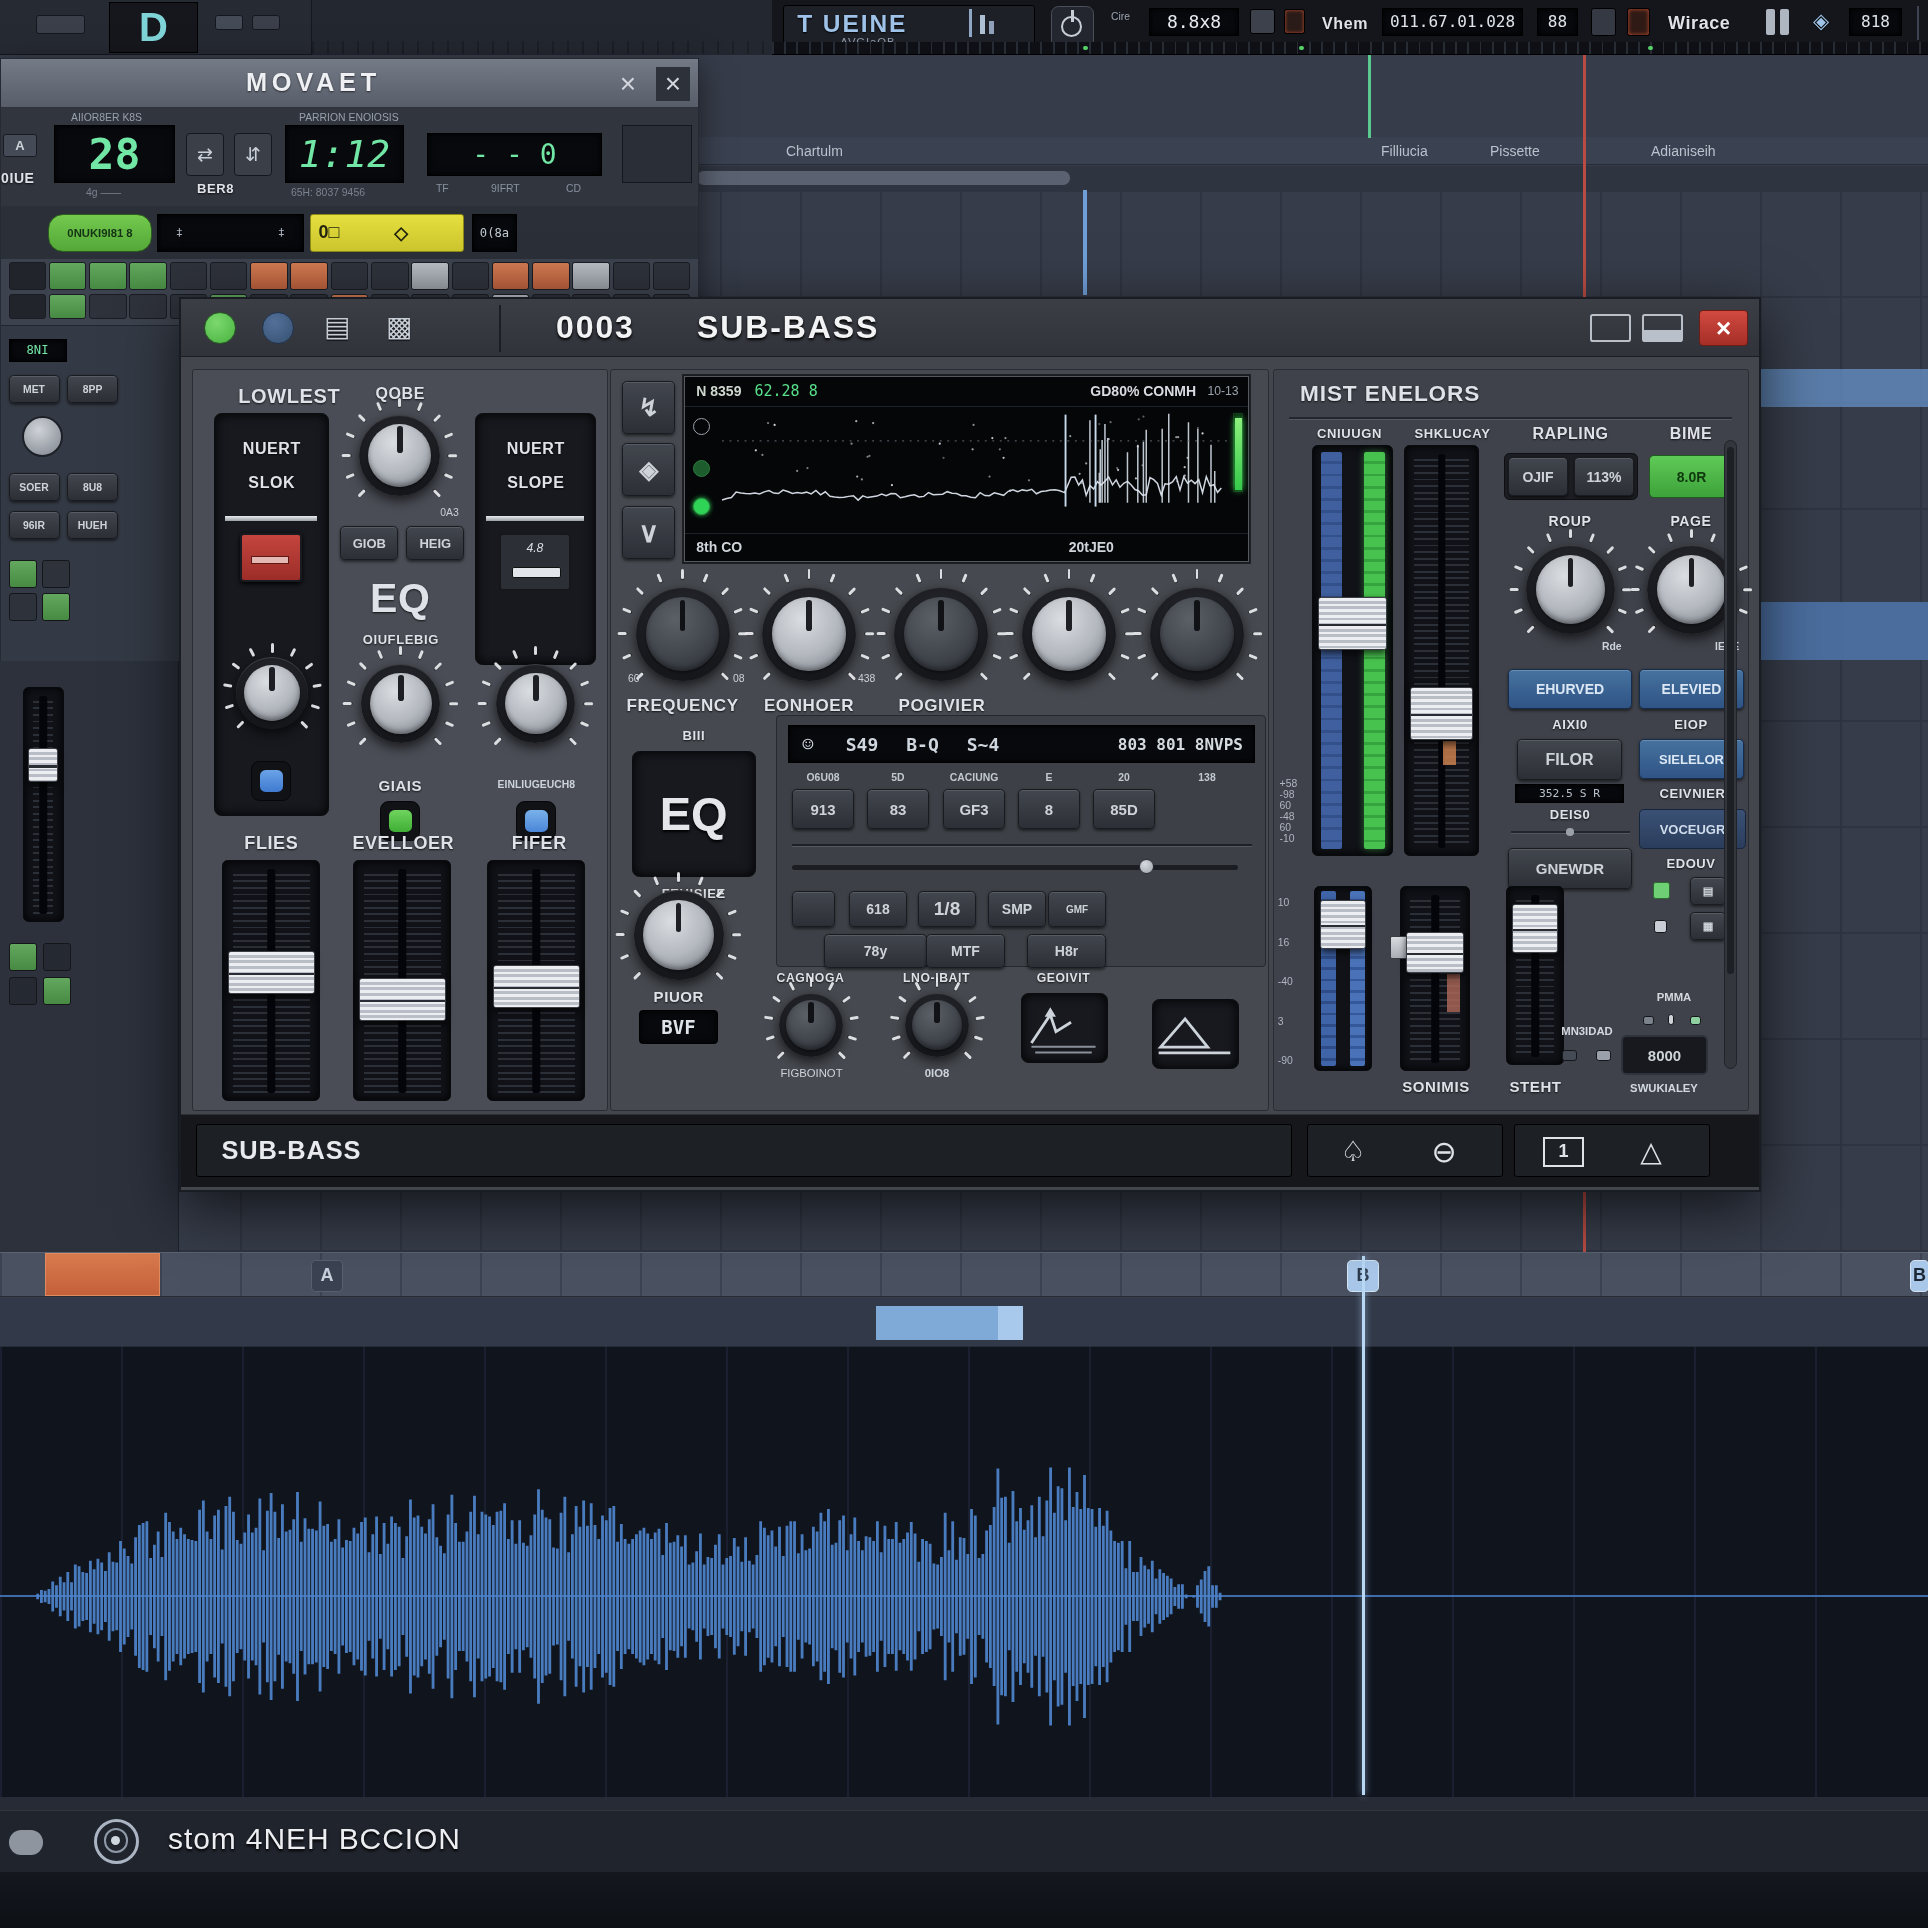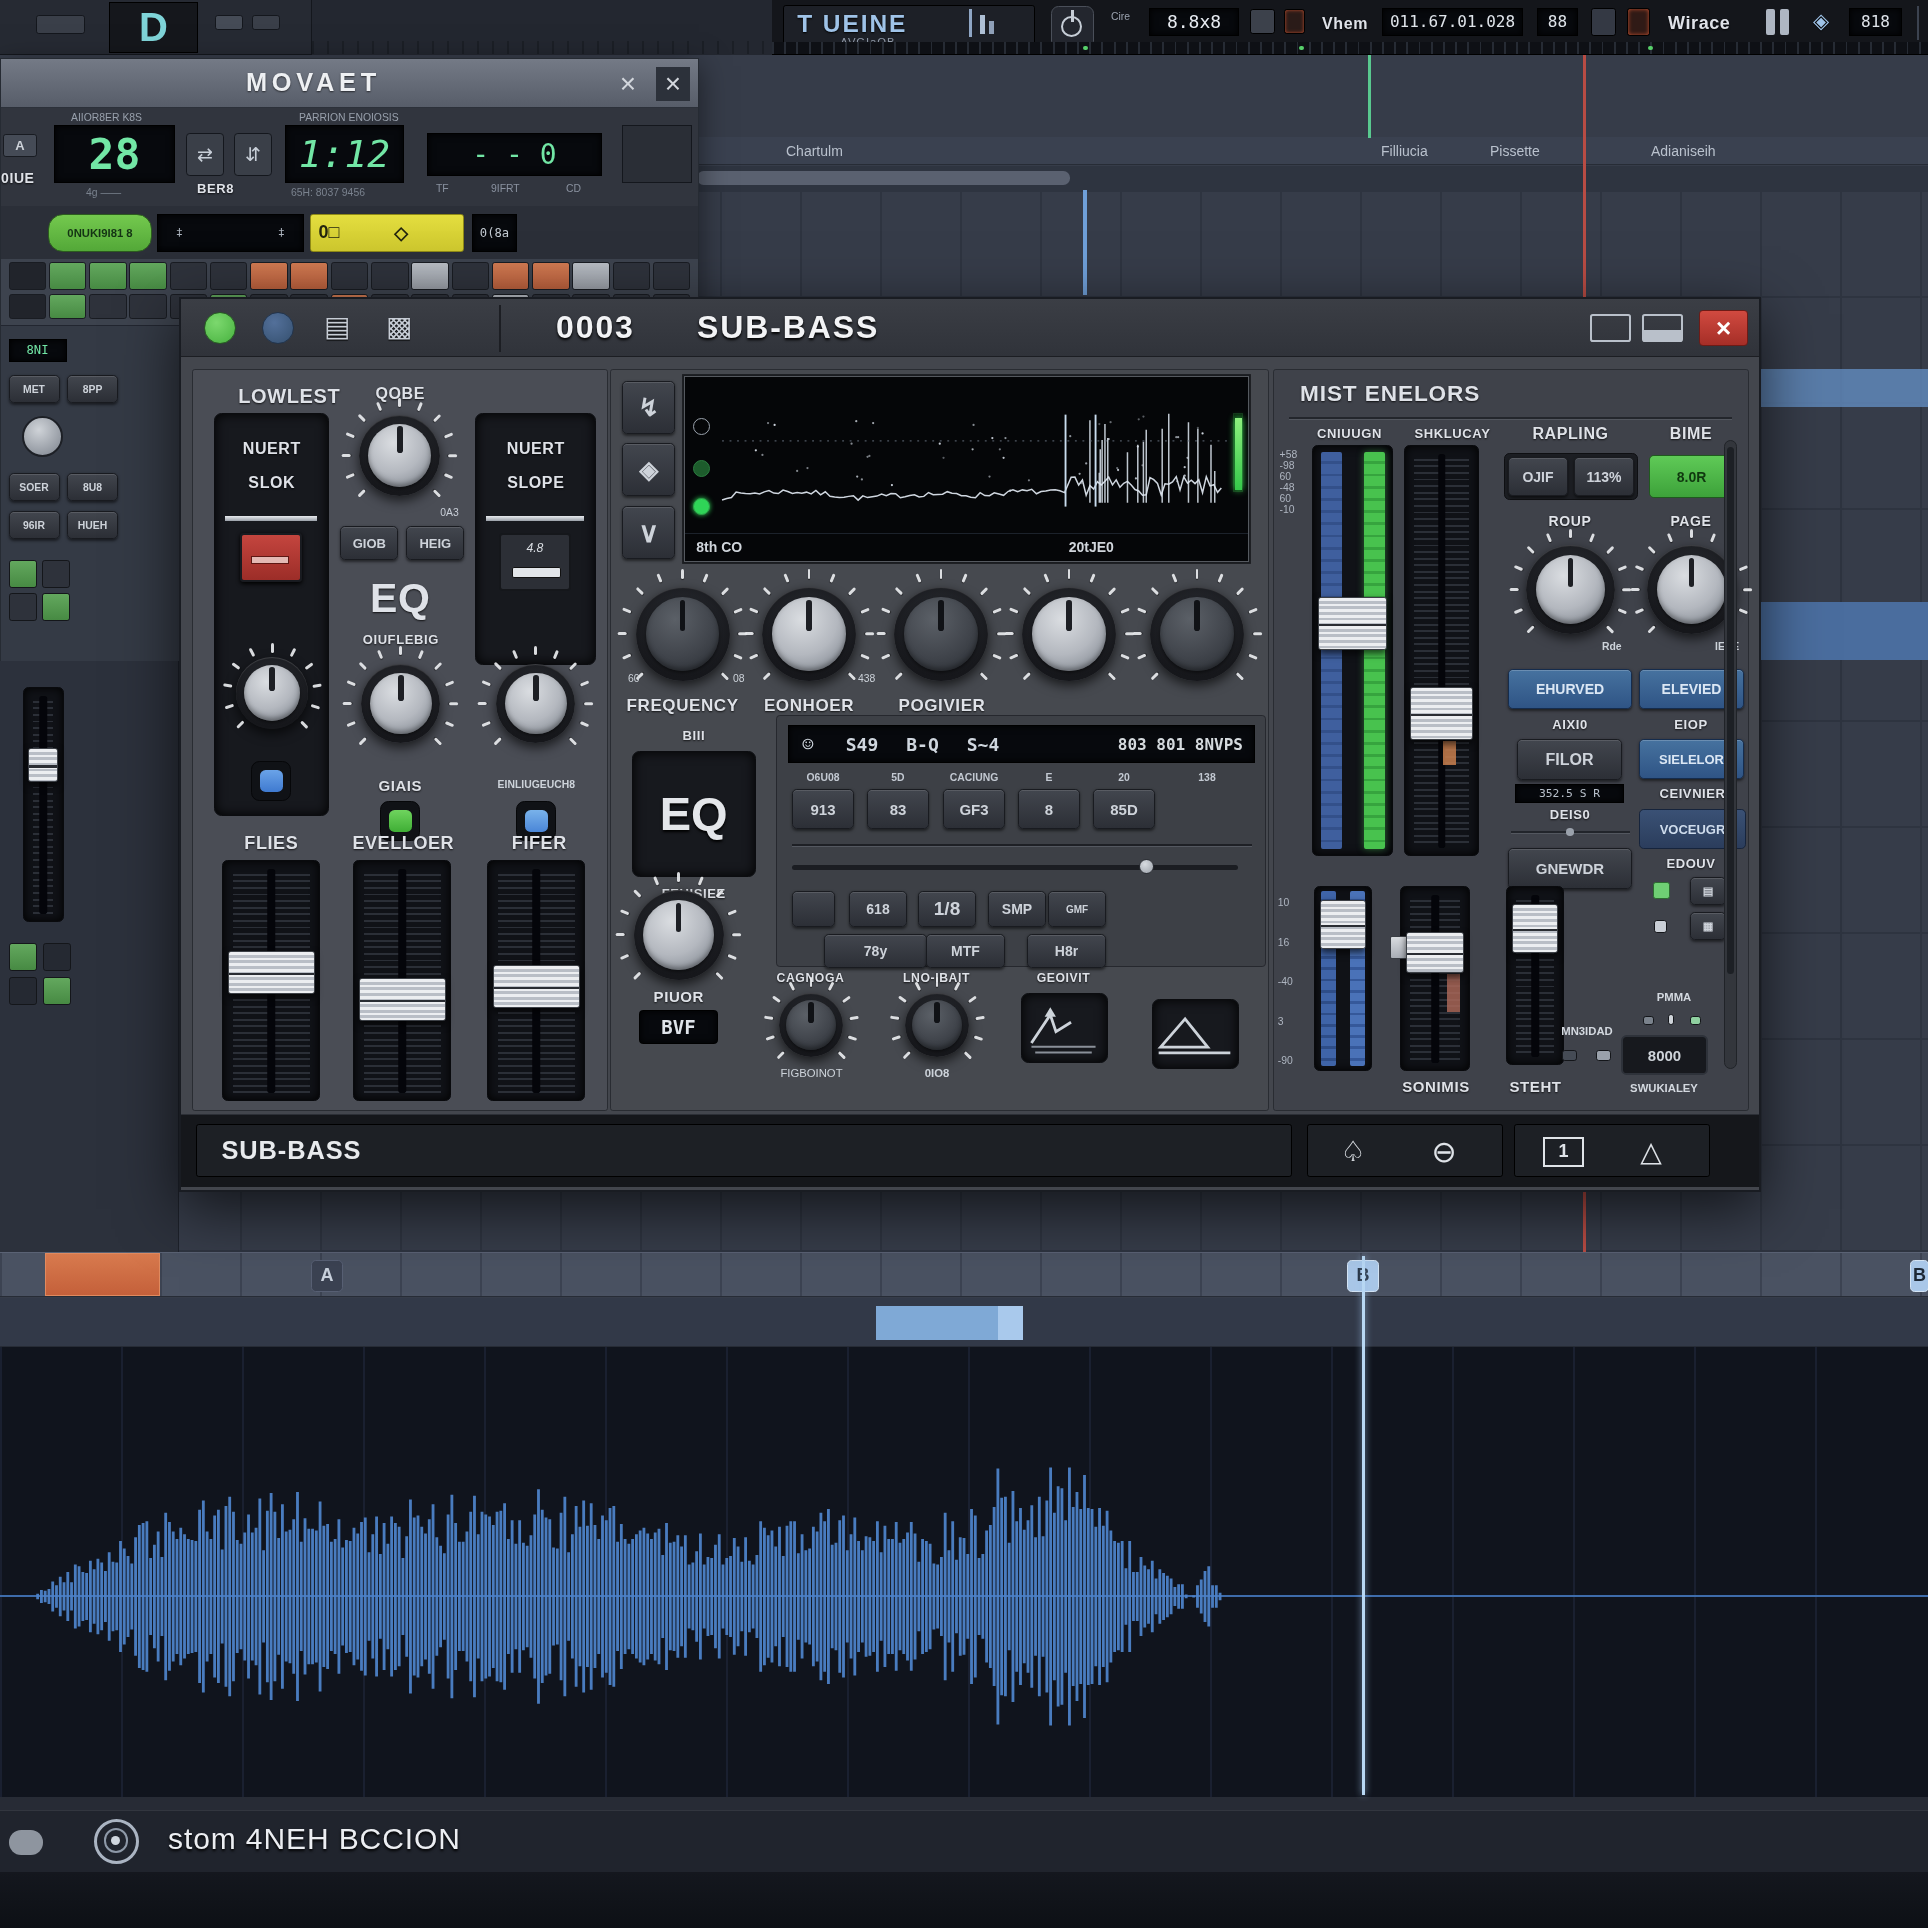--- a/index.html
+++ b/index.html
@@ -408,20 +408,26 @@
           <span>↯</span>
         </div>
       <div class="abs btn btn-dark" style="left:11.3px;top:73px;width:53px;height:53px;font-size:24.5px">
           <span>◈</span>
         </div>
       <div class="abs btn btn-dark" style="left:11.3px;top:136px;width:53px;height:53px;font-size:28px">
           <span>∨</span>
         </div>
 
       <div class="abs" style="left:73px;top:5.6px;width:565px;height:186px;background:#050608;border:1.9px solid #55595f;box-shadow:0 0 0 1.9px #1a1c20">
+        <div class="abs" style="left:0;top:0;width:100%;height:30px;border-bottom:0.9px solid #1c222b;display:flex;align-items:center">
+          <span style="color:#cfd8cf;font-size:14px;margin-left:11.3px;font-weight:bold">N 8359</span>
+          <span style="color:#58e08a;font-family:'DejaVu Sans Mono',monospace;font-size:15px;margin-left:13px">62.28 8</span>
+          <span style="color:#d8dce2;font-size:14px;margin-left:auto;font-weight:bold">GD80% CONMH</span>
+          <span style="color:#9aa3ad;font-size:12.2px;margin:0 9.4px 0 11.3px">10-13</span>
+        </div>
         <span class="abs" style="left:7.5px;top:41px;width:17px;height:17px;border:1.9px solid #9aa2ac;border-radius:50%"></span>
         <span class="abs" style="left:7.5px;top:83px;width:17px;height:17px;border:1.9px solid #2c7c40;border-radius:50%;background:#1d5c2c"></span>
         <span class="abs" style="left:7.5px;top:121px;width:17px;height:17px;border:1.9px solid #2c9c48;border-radius:50%;background:#2fd457;box-shadow:0 0 5.6px #2fd457"></span>
         <svg id="specsvg" class="abs" style="left:36px;top:32px" width="507" height="122" viewBox="0 0 538 130">
             <path d="M0 97 L5 95.3 L10 94.4 L15 88.4 L20 89.5 L25 90.1 L30 90.3 L35 89.5 L40 90.5 L45 88.3 L50 87.0 L55 89.6 L60 90.1 L65 86.4 L70 87.9 L75 89.9 L80 89.1 L85 89.7 L90 88.6 L95 90.4 L100 86.7 L105 91.5 L110 88.2 L115 92.9 L120 93.7 L125 94.2 L130 94.0 L135 93.1 L140 92.4 L145 97.1 L150 92.6 L155 94.4 L160 93.6 L165 92.8 L170 90.6 L175 92.3 L180 90.1 L185 90.2 L190 94.6 L195 93.5 L200 92.1 L205 91.4 L210 93.7 L215 93.1 L220 89.0 L225 91.3 L230 91.0 L235 90.8 L240 88.1 L245 89.7 L250 90.0 L255 92.4 L260 92.5 L265 94.1 L270 94.5 L275 89.2 L280 92.2 L285 92.4 L290 89.3 L295 90.6 L300 92.0 L305 87.7 L310 86.0 L315 88.0 L320 86.2 L325 87.1 L330 85.5 L335 90.3 L340 88.0 L345 87.4 L350 86.2 L355 86.1 L360 87.2 L365 89.1 L372 72.7 L376 72.6 L380 81.0 L384 75.6 L388 91.9 L392 81.7 L396 85.4 L400 77.5 L404 81.0 L408 76.9 L412 72.5 L416 80.8 L420 75.5 L424 83.4 L428 79.2 L432 77.2 L436 81.0 L440 85.8 L444 87.3 L448 91.8 L452 91.5 L456 73.1 L460 75.3 L464 79.4 L468 91.7 L472 79.6 L476 80.1 L480 77.7 L484 72.1 L488 86.4 L492 72.3 L496 79.0 L500 75.9 L504 79.5 L508 75.4 L512 89.2 L516 72.1 L520 81.9 L524 80.7 L528 88.8 L532 84.1" fill="none" stroke="#cfd6df" stroke-width="1.6"></path>
             <path d="M408 100V16M507 100V21M476 100V5M469 100V21M521 100V38M411 100V31M497 100V14M405 100V33M449 100V35M403 100V53M443 100V38M402 100V70M402 100V68M392 100V12M525 100V66M403 100V43M452 100V22M432 100V46" stroke="#dfe8f2" stroke-width="1.6" opacity=".85"></path>
             <line x1="366" x2="366" y1="6" y2="104" stroke="#c9dcee" stroke-width="2"></line>
             <line x1="398" x2="398" y1="6" y2="104" stroke="#c9dcee" stroke-width="2"></line>
             <line x1="0" x2="538" y1="34" y2="34" stroke="#6a7482" stroke-width="1" stroke-dasharray="2 6"></line>
             <circle cx="422" cy="65" r="1.2" fill="#cfd6df" opacity="0.86"></circle>
@@ -717,21 +723,21 @@
           </svg>
       </div>
     </div>
 
     <div class="abs grain" style="left:1092px;top:70px;width:476px;height:742px;background:#3f424a;border:1.9px solid #292c32;border-radius:2.8px">
       <span class="abs lbl" style="left:26px;top:11.3px;font-size:22.6px;letter-spacing:0.9px">MIST ENELORS</span>
       <div class="abs" style="left:15px;top:47px;width:443px;height:1.9px;background:#23262c;box-shadow:0 0.9px 0 #565a62"></div>
       <span class="abs lbl ctr" style="left:19px;top:56px;width:113px;font-size:13px">CNIUUGN</span>
       <span class="abs lbl ctr" style="left:122px;top:56px;width:113px;font-size:13px">SHKLUCAY</span>
 
-      <div class="abs" style="left:5.6px;top:79px;width:28px;height:395px;display:flex;flex-direction:column;justify-content:flex-start">
+      <div class="abs" style="left:5.6px;top:79px;width:28px;height:395px;display:flex;flex-direction:column;justify-content:flex-end">
         <span class="tiny" style="color:#aeb5c0">+58</span>
           <span class="tiny" style="color:#aeb5c0">-98</span>
           <span class="tiny" style="color:#aeb5c0">60</span>
           <span class="tiny" style="color:#aeb5c0">-48</span>
           <span class="tiny" style="color:#aeb5c0">60</span>
           <span class="tiny" style="color:#aeb5c0">-10</span>
       </div>
       <div class="vfader" style="left:38px;top:75px;width:81px;height:411px">
         <div class="abs" style="left:7.5px;top:5.6px;bottom:5.6px;width:21px;background:repeating-linear-gradient(180deg,#3f5f9e 0 9.4px,#33508a 9.4px 12.2px);border-radius:1.9px"></div>
         <div class="abs" style="right:7.5px;top:5.6px;bottom:5.6px;width:21px;background:repeating-linear-gradient(180deg,#48c24e 0 9.4px,#36a43e 9.4px 12.2px);border-radius:1.9px;box-shadow:0 0 7.5px rgba(70,200,80,.5)"></div>

